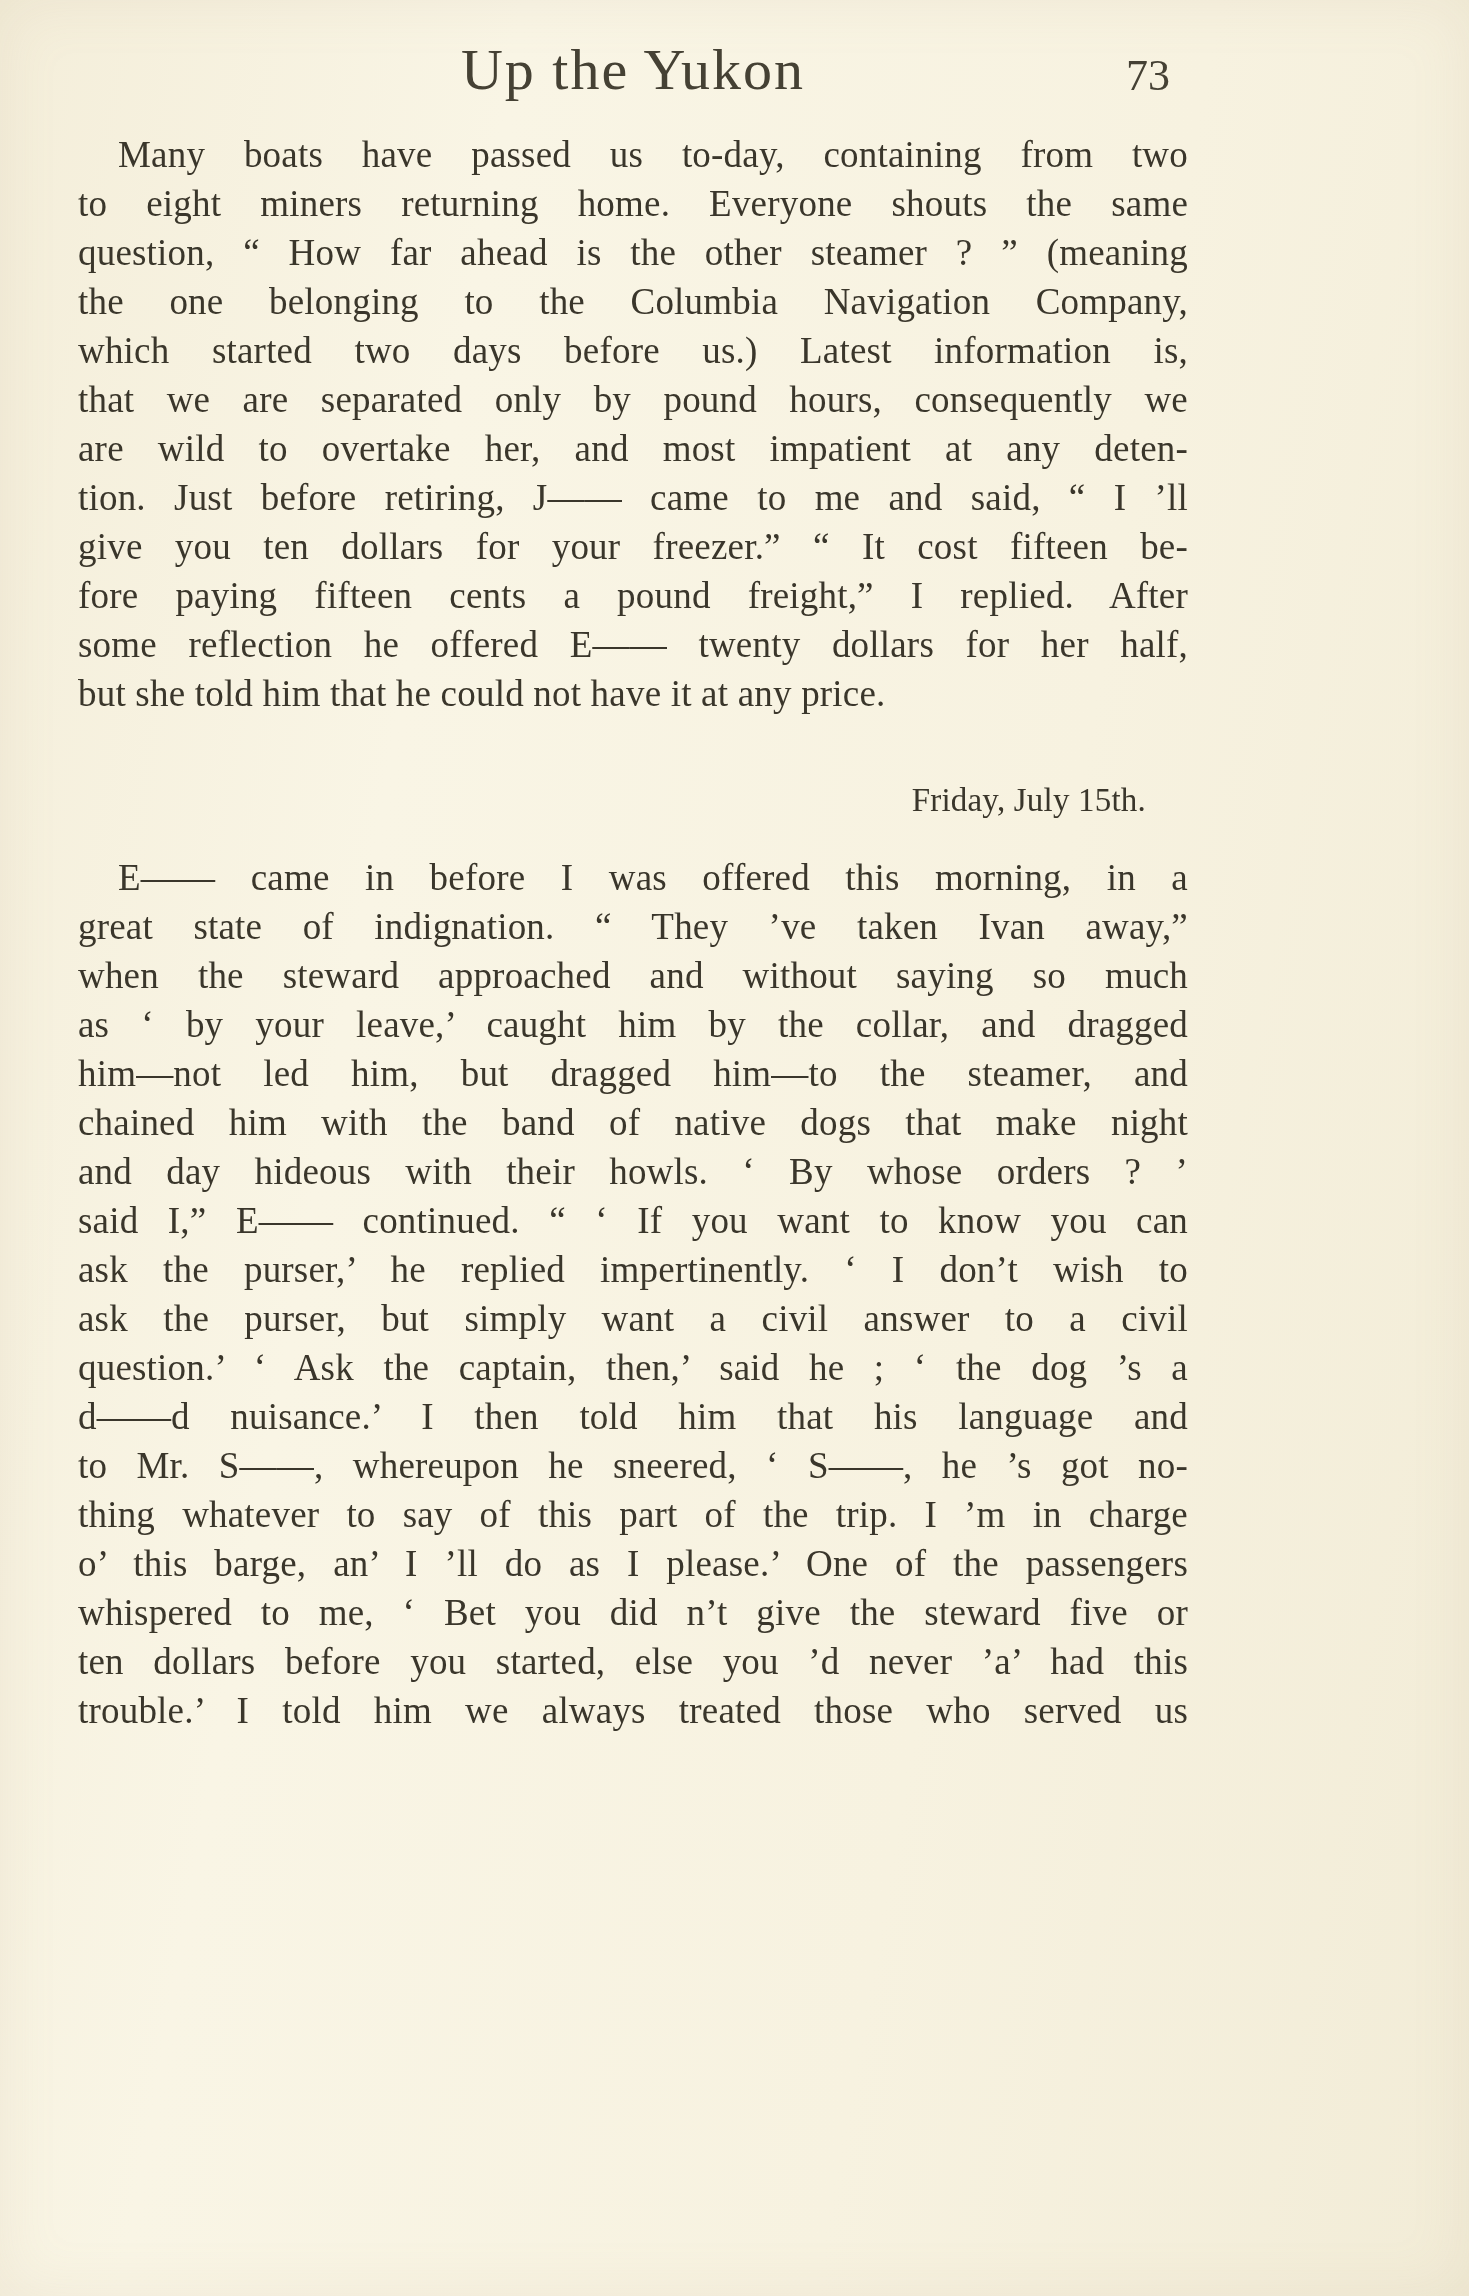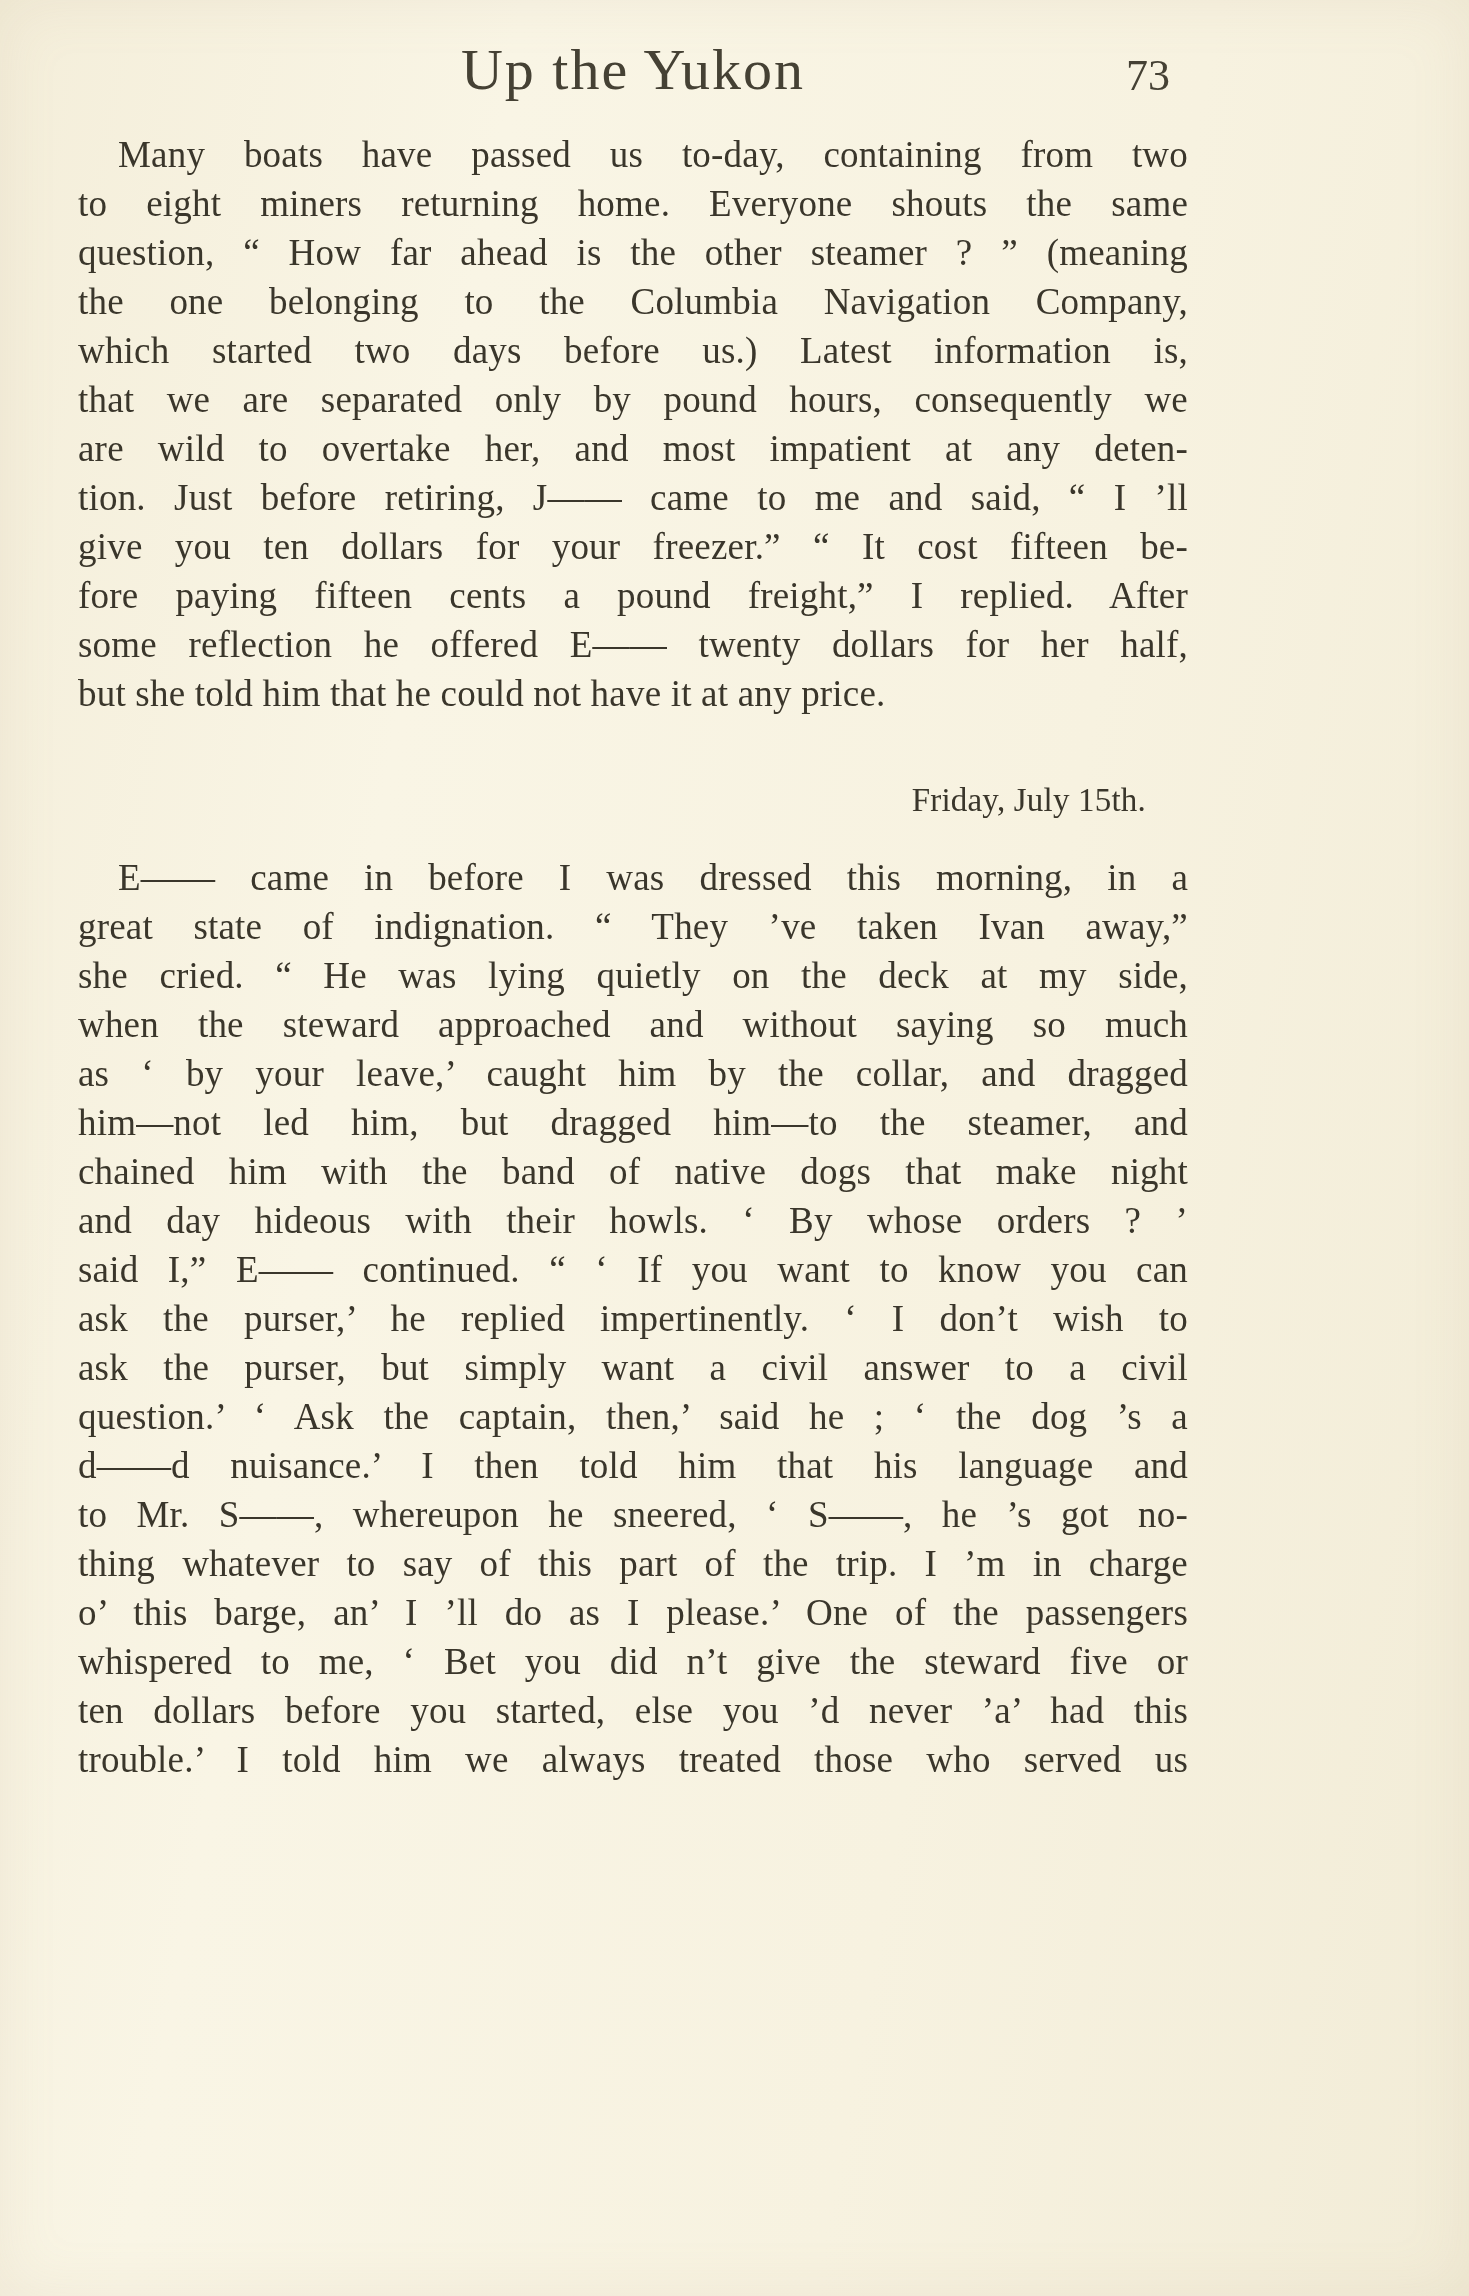--- a/index.html
+++ b/index.html
@@ -77,23 +77,22 @@
         <div class="line">tion.  Just before retiring, J—— came to me and said, “ I ’ll</div>
         <div class="line">give you ten dollars for your freezer.”  “ It cost fifteen be-</div>
         <div class="line">fore paying fifteen cents a pound freight,” I replied.  After</div>
         <div class="line">some reflection he offered E—— twenty dollars for her half,</div>
         <div class="line">but she told him that he could not have it at any price.</div>
       </div>
 
     <div class="date-line">Friday, July 15th.</div>
 
     <div class="para">
-        <div class="line">E—— came in before I was dressed this morning, in a</div>
+        <div class="line">E—— came in before I was offered this morning, in a</div>
         <div class="line">great state of indignation.  “ They ’ve taken Ivan away,”</div>
-        <div class="line">she cried.  “ He was lying quietly on the deck at my side,</div>
         <div class="line">when the steward approached and without saying so much</div>
         <div class="line">as ‘ by your leave,’ caught him by the collar, and dragged</div>
         <div class="line">him—not led him, but dragged him—to the steamer, and</div>
         <div class="line">chained him with the band of native dogs that make night</div>
         <div class="line">and day hideous with their howls.  ‘ By whose orders ? ’</div>
         <div class="line">said I,” E—— continued.  “ ‘ If you want to know you can</div>
         <div class="line">ask the purser,’ he replied impertinently.  ‘ I don’t wish to</div>
         <div class="line">ask the purser, but simply want a civil answer to a civil</div>
         <div class="line">question.’  ‘ Ask the captain, then,’ said he ; ‘ the dog ’s a</div>
         <div class="line">d——d nuisance.’  I then told him that his language and</div>

